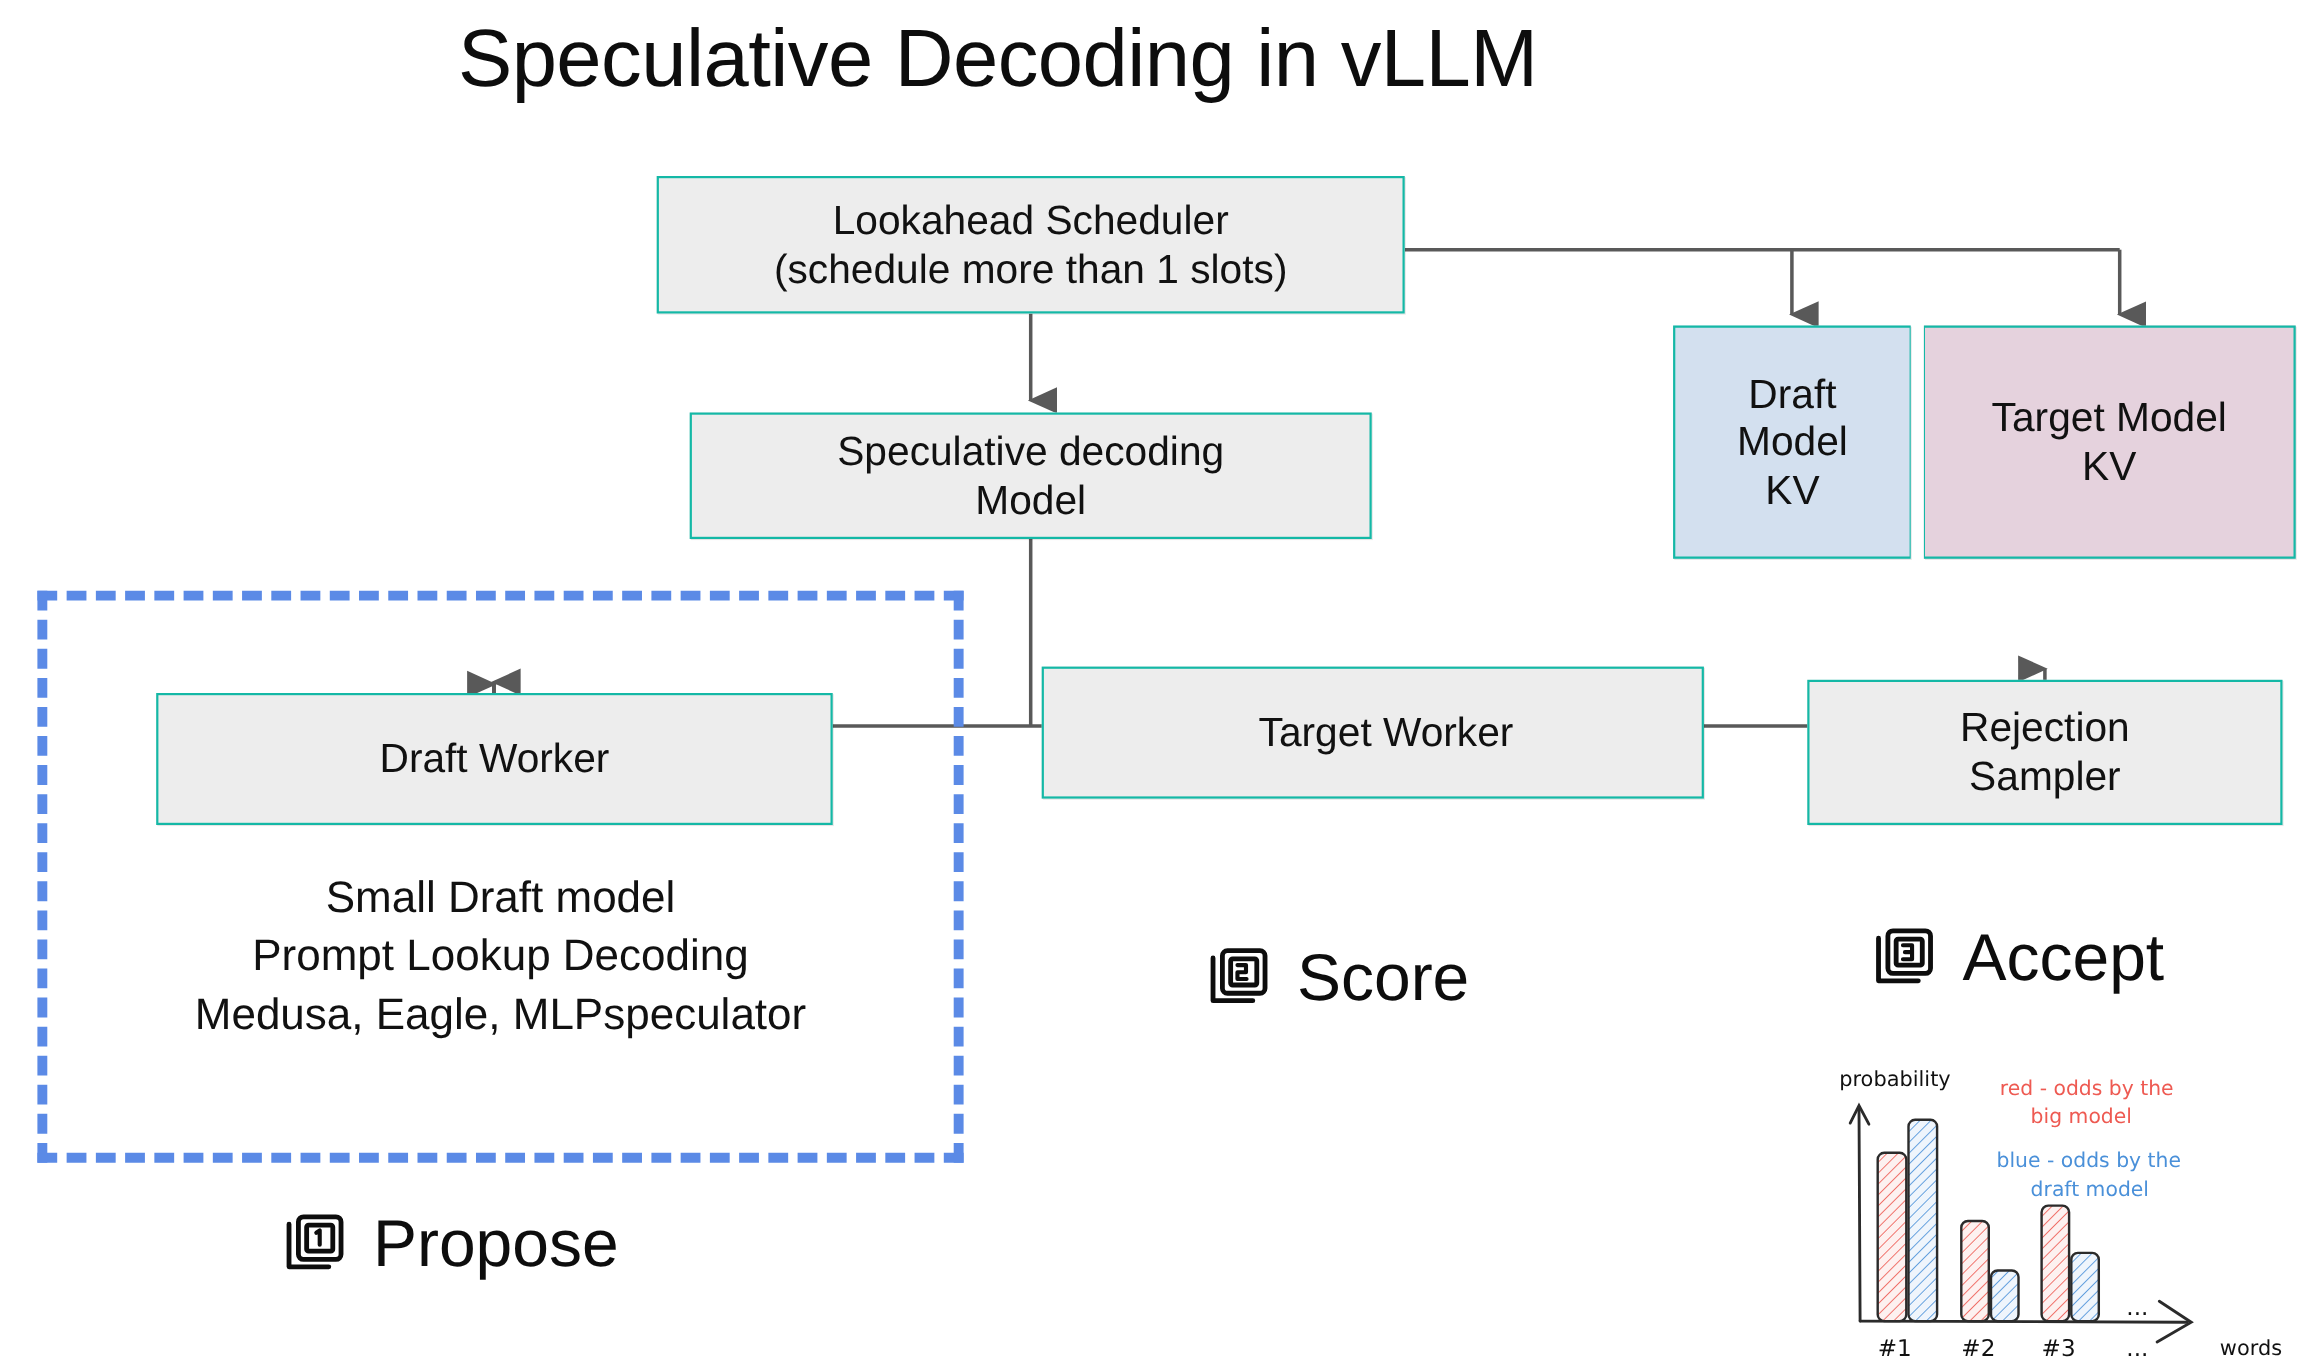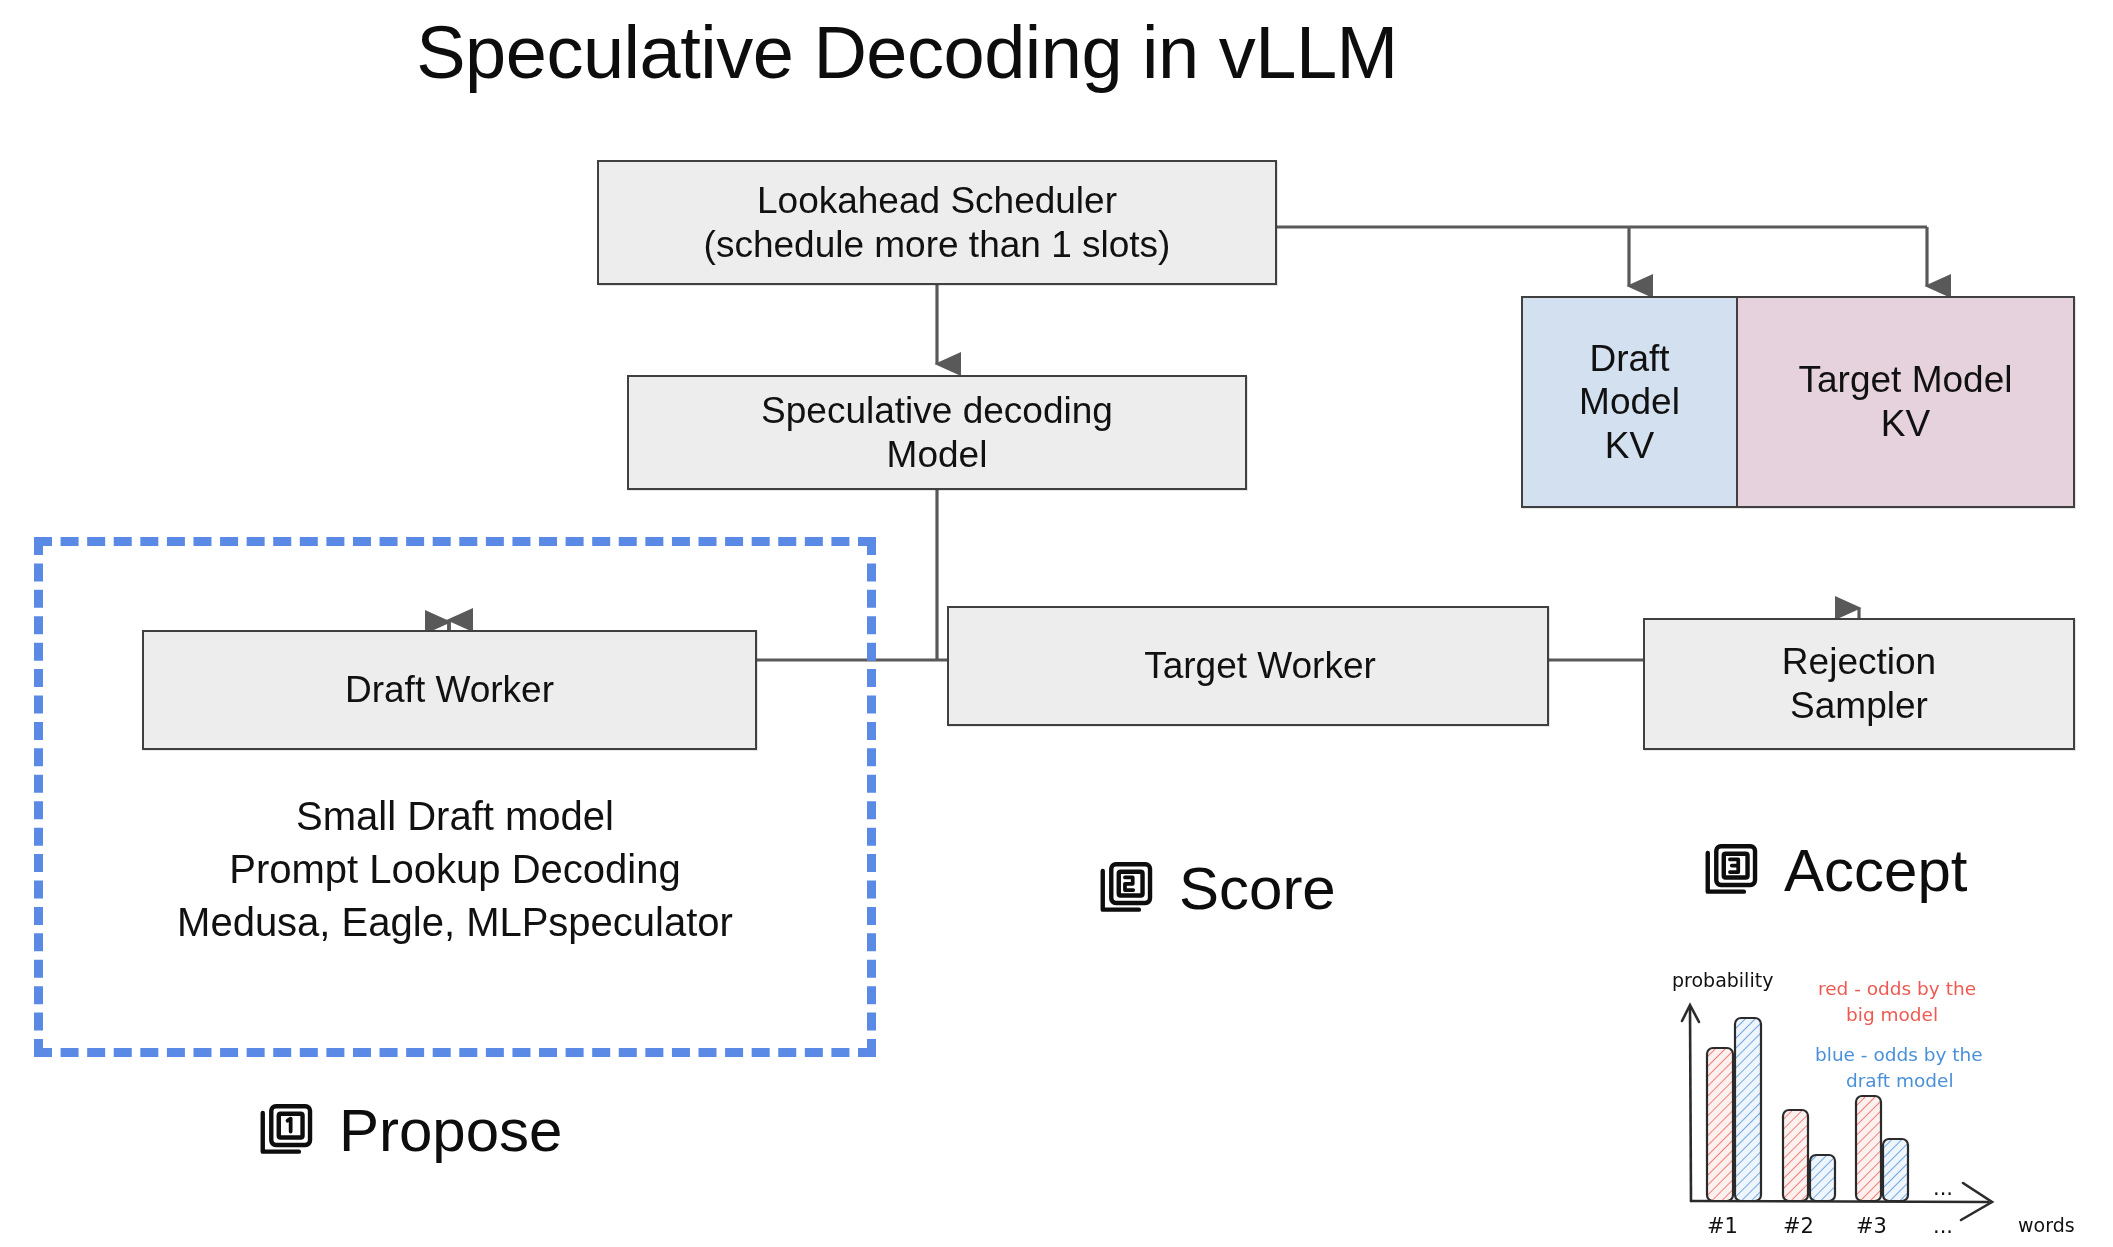--- a/index.html
+++ b/index.html
@@ -6,27 +6,27 @@
   body{width:2113px;height:1247px;position:relative;overflow:hidden;
        font-family:"Liberation Sans","DejaVu Sans",sans-serif;color:#000;}
 
   #page-title{
     position:absolute;left:0;top:10px;width:1814px;text-align:center;
     font-size:74px;font-weight:400;letter-spacing:-0.5px;color:#0d0d0d;
   }
 
   .node{
     position:absolute;box-sizing:border-box;
-    background:#ededed;border:2px solid #404040;
+    background:#ededed;border:2px solid #14b8a6;
     display:flex;align-items:center;justify-content:center;text-align:center;
     font-size:37px;line-height:1.18;color:#111;white-space:pre-line;
     box-shadow:1px 1px 0 rgba(0,0,0,0.10);
   }
   .node.kvblue{background:#d3e0ef;}
-  .node.kvpink{background:#e5d2dd;}
+  .node.kvpink{background:#e5d2dd;margin-left:12px;}
 
   #n-scheduler{left:597px;top:160px;width:680px;height:125px;}
   #n-specworker{left:627px;top:375px;width:620px;height:115px;}
   #n-draftworker{left:142px;top:630px;width:615px;height:120px;}
   #n-targetworker{left:947px;top:606px;width:602px;height:120px;padding-left:24px;}
   #n-rejection{left:1643px;top:618px;width:432px;height:132px;}
   #n-kvdraft{left:1521px;top:296px;width:216px;height:212px;border-right-width:1px;}
   #n-kvtarget{left:1737px;top:296px;width:338px;height:212px;border-left-width:1px;}
 
   #dashed-group{

